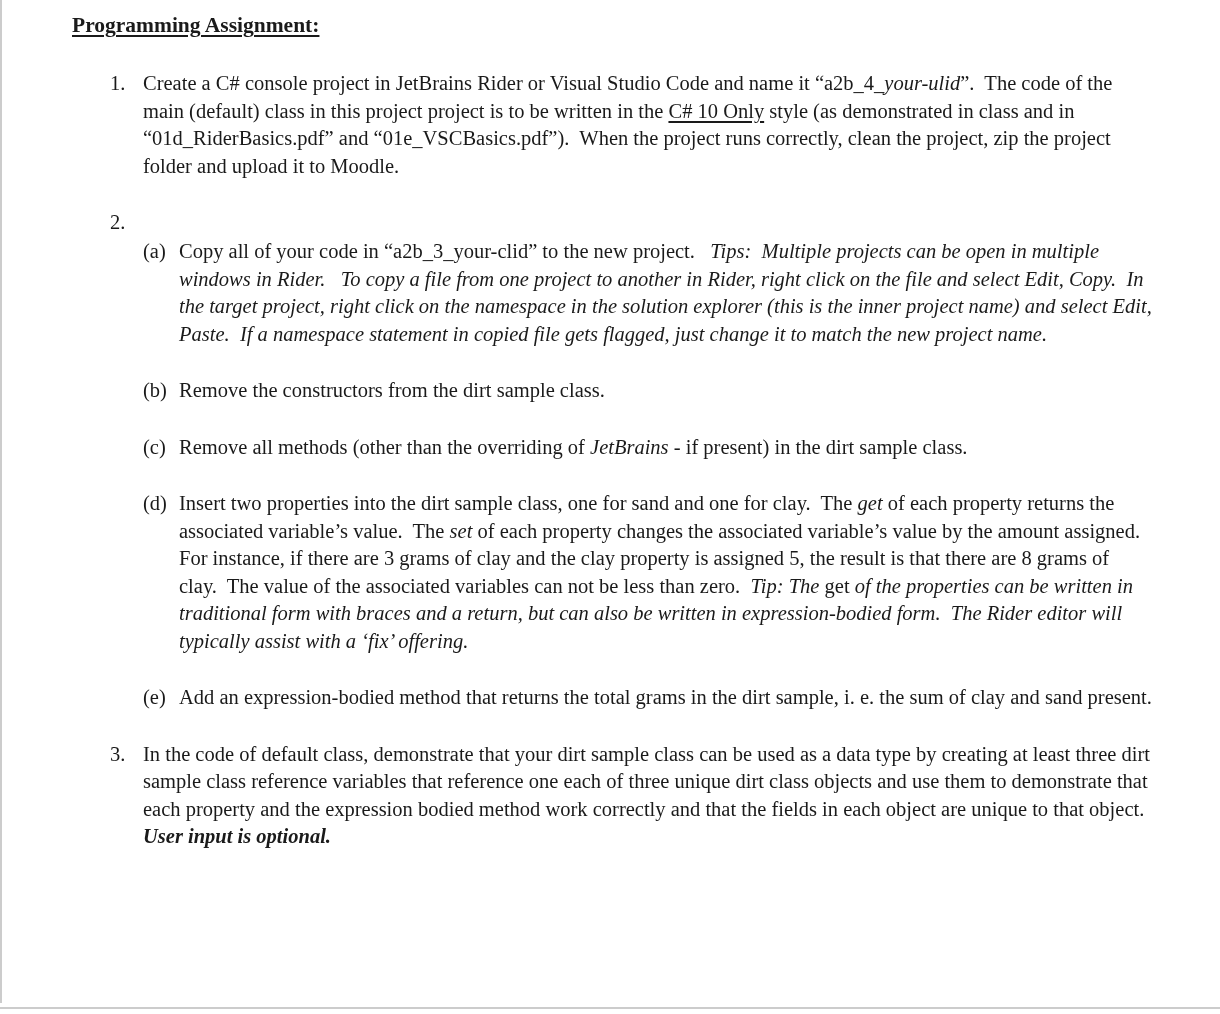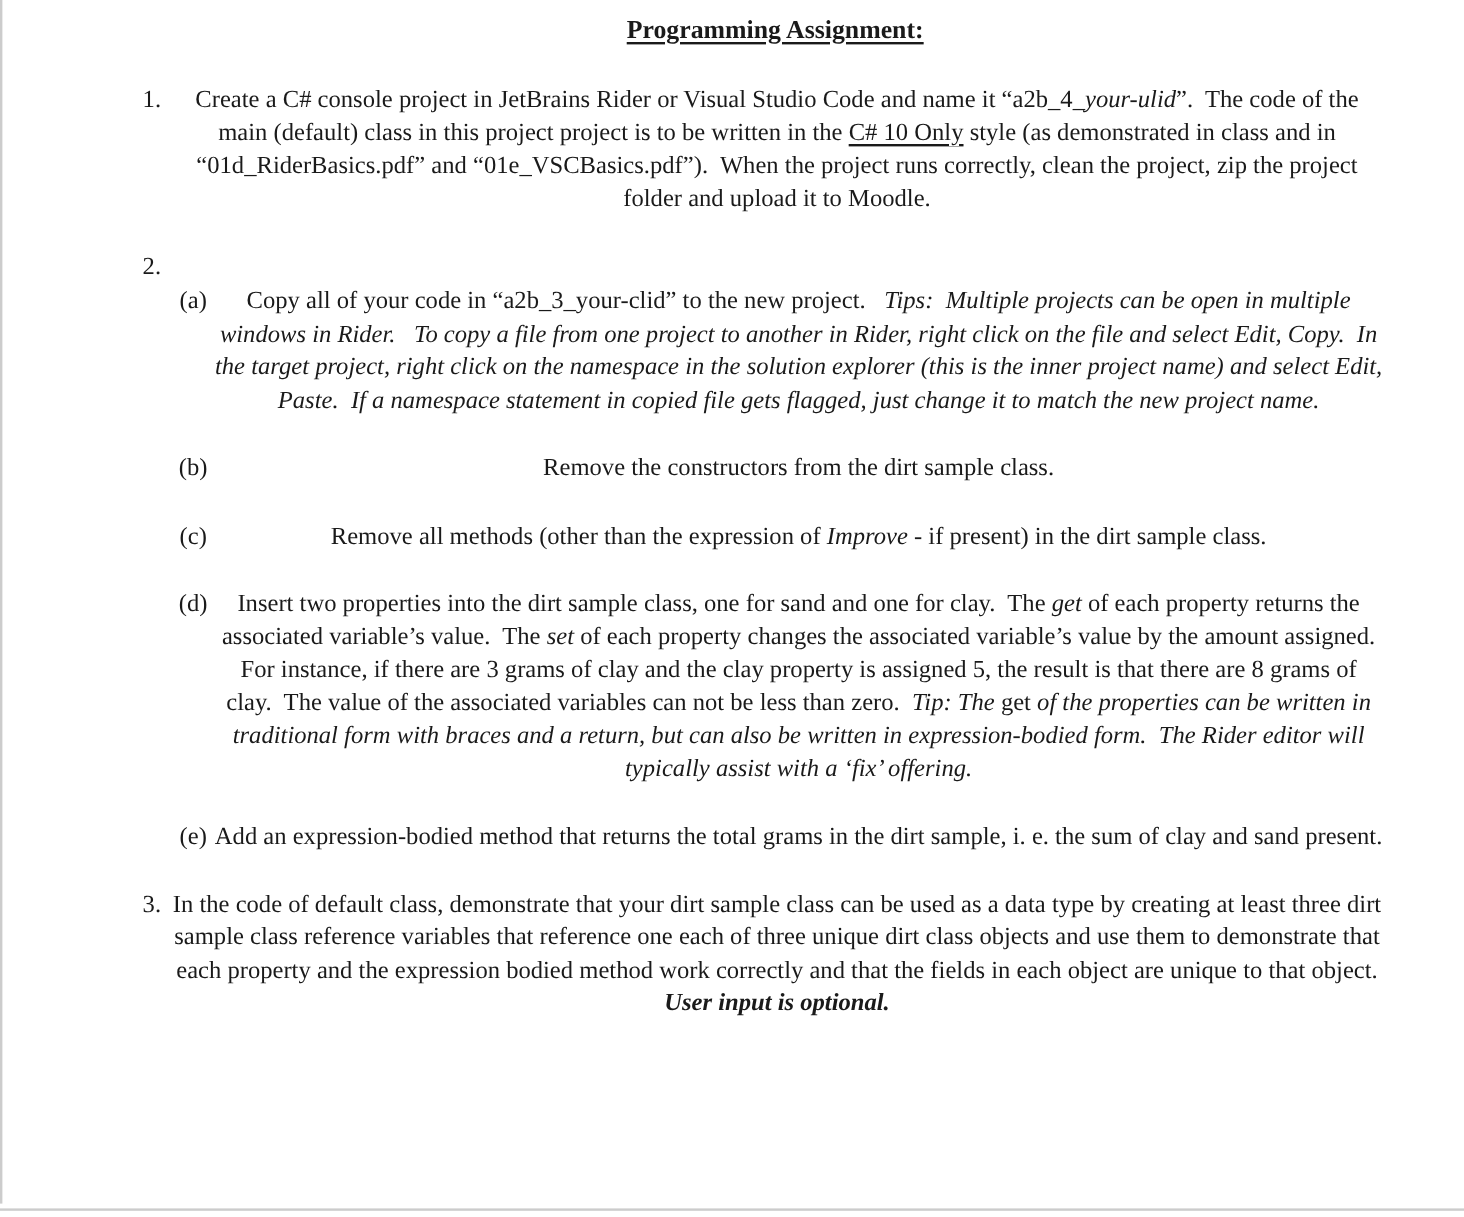--- a/index.html
+++ b/index.html
@@ -45,21 +45,21 @@
   .sub-label { flex: 0 0 36px; }
   .sub-text { flex: 1; }
   .rich { white-space: pre-wrap; }
   .run-i { font-style: italic; }
   .run-b { font-weight: bold; font-style: italic; }
   .run-u { text-decoration: underline; text-underline-offset: 3px; }
 </style>
 </head>
 <body>
 
-<div class="page" style="color: rgb(26, 26, 26); text-align: center;">
+<div class="page" style="color: rgb(26, 26, 26);">
   <div class="left-border" style="background: rgb(204, 204, 204);"></div>
   <div class="bottom-border" style="background: rgb(204, 204, 204);"></div>
 
   <h1 class="page-title">Programming Assignment:</h1>
 
   <div class="list">
 
     <div class="item">
       <span class="item-num">1.</span>
       <div class="item-body">
@@ -78,21 +78,21 @@
             <div class="sub-text rich"><span>Copy all of your code in “a2b_3_your-clid” to the new project.   </span><span class="run-i">Tips:  Multiple projects can be open in multiple windows in Rider.   To copy a file from one project to another in Rider, right click on the file and select Edit, Copy.  In the target project, right click on the namespace in the solution explorer (this is the inner project name) and select Edit, Paste.  If a namespace statement in copied file gets flagged, just change it to match the new project name.</span></div>
           </div>
 
           <div class="sub-item">
             <span class="sub-label">(b)</span>
             <div class="sub-text rich"><span>Remove the constructors from the dirt sample class.</span></div>
           </div>
 
           <div class="sub-item">
             <span class="sub-label">(c)</span>
-            <div class="sub-text rich"><span>Remove all methods (other than the expression of </span><span class="run-i">Improve</span><span> - if present) in the dirt sample class.</span></div>
+            <div class="sub-text rich"><span>Remove all methods (other than the overriding of </span><span class="run-i">JetBrains</span><span> - if present) in the dirt sample class.</span></div>
           </div>
 
           <div class="sub-item">
             <span class="sub-label">(d)</span>
             <div class="sub-text rich"><span>Insert two properties into the dirt sample class, one for sand and one for clay.  The </span><span class="run-i">get</span><span> of each property returns the associated variable’s value.  The </span><span class="run-i">set</span><span> of each property changes the associated variable’s value by the amount assigned.  For instance, if there are 3 grams of clay and the clay property is assigned 5, the result is that there are 8 grams of clay.  The value of the associated variables can not be less than zero.  </span><span class="run-i">Tip: The </span><span>get</span><span class="run-i"> of the properties can be written in traditional form with braces and a return, but can also be written in expression-bodied form.  The Rider editor will typically assist with a ‘fix’ offering.</span></div>
           </div>
 
           <div class="sub-item">
             <span class="sub-label">(e)</span>
             <div class="sub-text rich"><span>Add an expression-bodied method that returns the total grams in the dirt sample, i. e. the sum of clay and sand present.</span></div>

